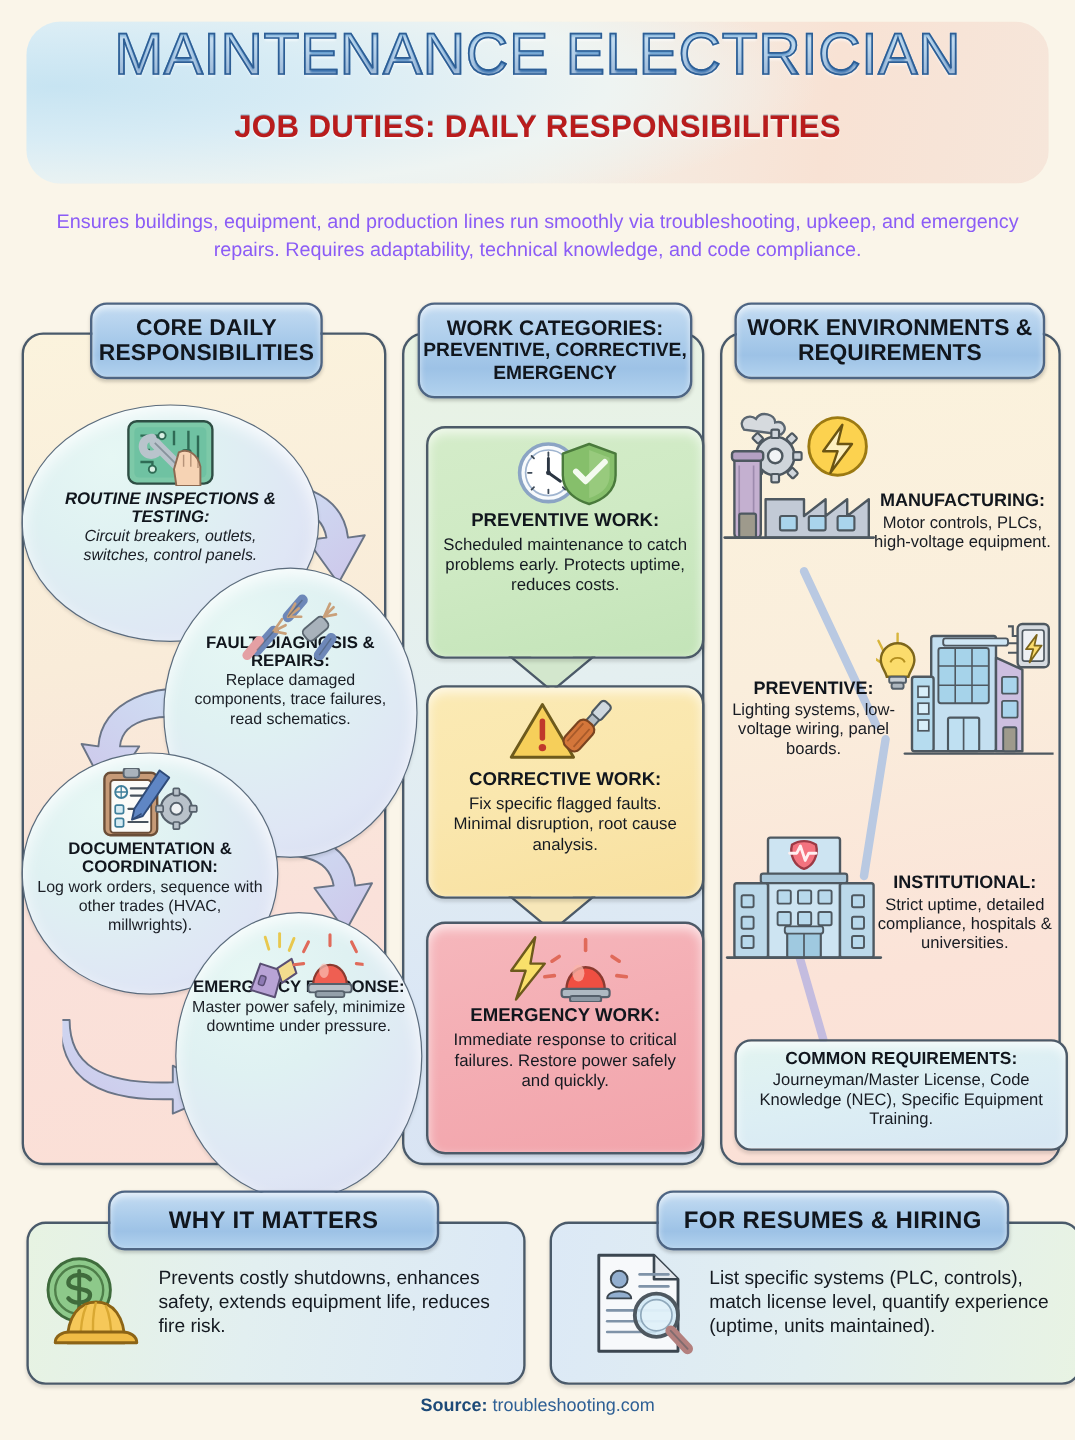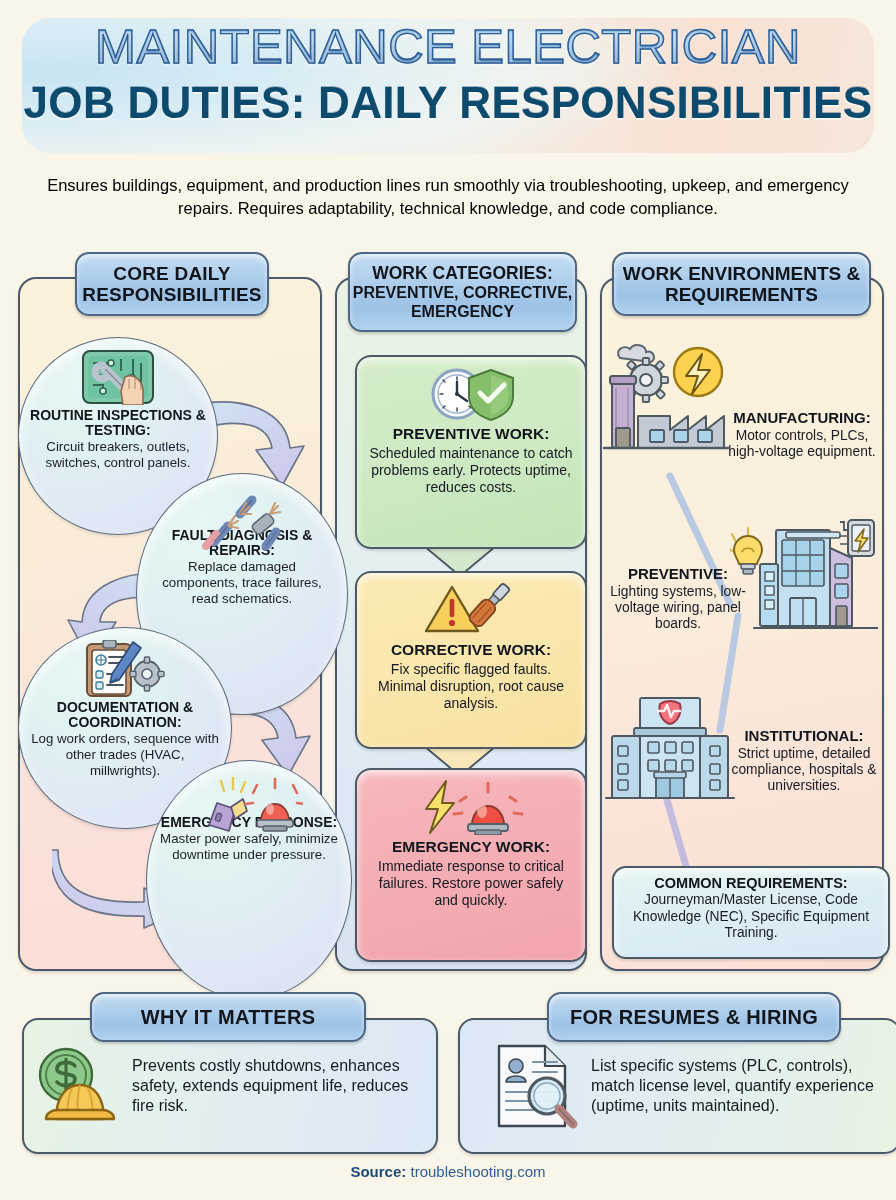--- a/index.html
+++ b/index.html
@@ -25,28 +25,28 @@
   .title-1{
     font-size:49px;font-weight:normal;letter-spacing:0.5px;
     font-family:"Liberation Sans", sans-serif;
     background:linear-gradient(180deg,#9fc8e6 0%, #6fa8d8 35%, #3f78b5 72%, #2e5d96 100%);
     -webkit-background-clip:text;background-clip:text;color:transparent;
     -webkit-text-stroke:1.4px #2d5e95;
     text-shadow:0 2px 2px rgba(255,255,255,.55);
     line-height:1.02;
   }
   .title-2{
-    font-size:44px;font-weight:bold;letter-spacing:0.3px;margin-top:8px;
-    color:#0c4a6e;
+    font-size:26px;font-weight:bold;letter-spacing:0.3px;margin-top:20px;
+    color:#b91c1c;
     text-shadow:0 2px 1px rgba(255,255,255,.65), 0 -1px 0 rgba(20,60,100,.35);
     line-height:1.05;
   }
   .subtitle{
     position:absolute;left:45px;top:174px;width:806px;text-align:center;
-    font-size:16.5px;line-height:1.42;color:#000000;font-weight:500;
+    font-size:16.5px;line-height:1.42;color:#8b5cf6;font-weight:500;
   }
 
   
   .col{
     position:absolute;border:2px solid #4a5a6a;border-radius:18px;
     box-shadow:0 2px 3px rgba(0,0,0,.13);
   }
   #col1{left:18px;top:277px;width:300px;height:690px;
     background:linear-gradient(170deg,#fbf3dd 0%, #f9ecd9 38%, #fae1da 70%, #fbdfd6 100%);}
   #col2{left:335px;top:277px;width:248px;height:690px;
@@ -73,21 +73,21 @@
     position:absolute;border:1.6px solid #5b6b7c;border-radius:50%;
     background:radial-gradient(circle at 30% 22%, #e6f7f4 0%, #dff1f2 35%, #dfe6f5 72%, #d5d9ef 100%);
     box-shadow:inset 0 6px 14px rgba(255,255,255,.85), 0 2px 3px rgba(0,0,0,.1);
     display:flex;flex-direction:column;align-items:center;justify-content:flex-start;
     text-align:center;z-index:3;
   }
   .bubble .ico{height:58px;display:flex;align-items:center;justify-content:center;margin-top:4px;}
   .bubble .b-title{font-weight:bold;font-size:14px;line-height:1.08;color:#11161d;margin-top:2px;}
   .bubble .b-body{font-size:13.3px;line-height:1.18;color:#1a1e25;margin-top:1px;font-weight:500;}
 
-  #bub1{left:18px;top:337px;width:190px;height:190px;padding:6px 4px 0;}
+  #bub1{left:18px;top:337px;width:190px;height:190px;padding:6px 28px 0;font-style:italic;}
   #bub2{left:136px;top:473px;width:186px;height:188px;padding:52px 12px 0;}
   #bub3{left:18px;top:627px;width:192px;height:192px;padding:8px 10px 0;}
   #bub4{left:146px;top:760px;width:184px;height:186px;padding:52px 10px 0;}
 
   .arrow{position:absolute;z-index:2;}
 
   
   .card{
     position:absolute;border:2px solid #4c5a68;border-radius:16px;
     text-align:center;z-index:4;

